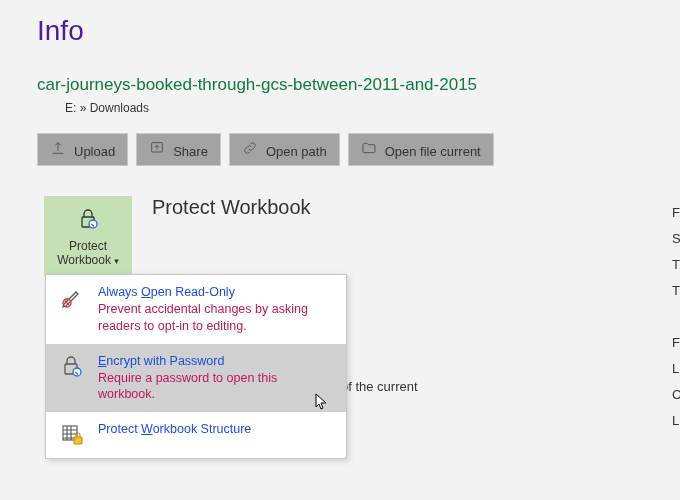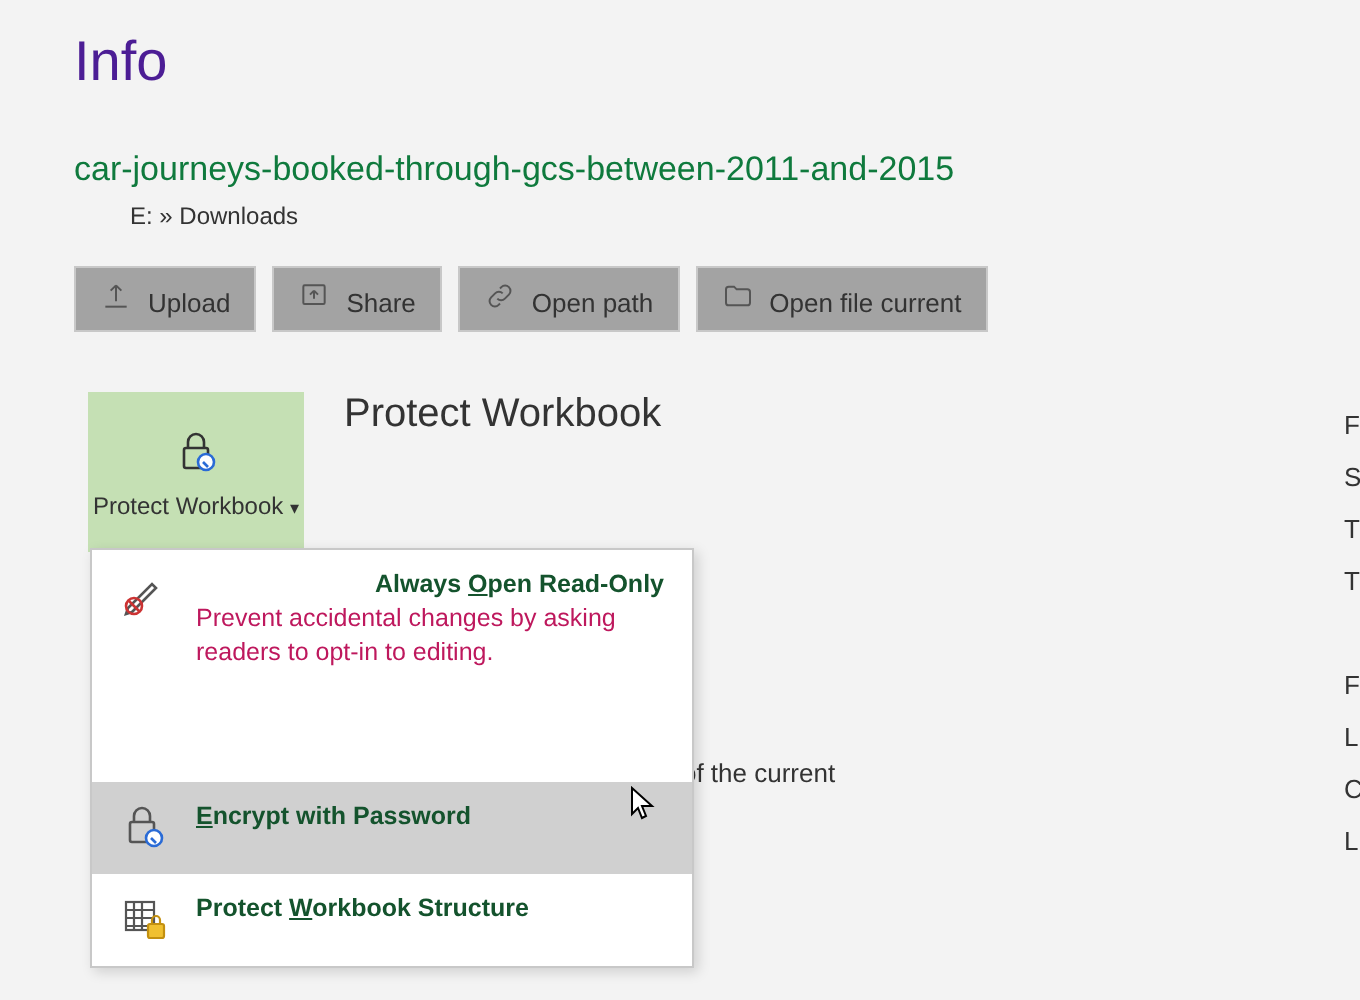--- a/index.html
+++ b/index.html
@@ -49,21 +49,21 @@
     font-family: inherit;
   }
   .tool-btn svg { width: 16px; height: 16px; }
   .content {
     display: flex;
     gap: 20px;
     padding-left: 44px;
     position: relative;
   }
   .protect-tile {
-    width: 108px;
+    width: 88px;
     height: 80px;
     background: #c5e0b4;
     display: flex;
     flex-direction: column;
     align-items: center;
     justify-content: center;
     cursor: pointer;
     font-size: 12px;
     color: #333;
     text-align: center;
@@ -88,25 +88,25 @@
     box-shadow: 2px 2px 6px rgba(0,0,0,0.15);
     z-index: 10;
   }
   .dd-item {
     display: flex;
     gap: 12px;
     padding: 9px 14px 9px 12px;
     cursor: pointer;
     align-items: flex-start;
   }
-  .dd-item.hover { background: #d0d0d0; margin-top: 47px; }
+  .dd-item.hover { background: #d0d0d0; }
   .dd-icon { width: 28px; height: 28px; flex-shrink: 0; display:flex; align-items:center; justify-content:center; }
   .dd-icon svg { width: 24px; height: 24px; }
   .dd-text { font-size: 12.5px; line-height: 1.35; }
-  .dd-title { font-weight: 700; color: #14532d; text-align: right; }
+  .dd-title { font-weight: 400; color: #1d4ed8; }
   .dd-title .u { text-decoration: underline; }
   .dd-desc { color: #be185d; }
   .underlay-text {
     position: absolute;
     left: 156px;
     top: 337px;
     font-size: 13px;
     color: #333;
     line-height: 1.55;
     width: 500px;
@@ -206,20 +206,21 @@
     <span class="dd-icon">
         <svg viewBox="0 0 24 24" fill="none" stroke="#555" stroke-width="1.3">
           <rect x="5" y="9" width="12" height="10" rx="1"></rect>
           <path d="M7 9V6a4 4 0 118 0v3"></path>
           <circle cx="17" cy="17" r="4" fill="#fff" stroke="#2a6bd6"></circle>
           <path d="M15.5 17l2.5 2.5" stroke="#2a6bd6"></path>
         </svg>
       </span>
     <div class="dd-text">
       <div class="dd-title"><span class="u">E</span><span>ncrypt with Password</span></div>
+      <div class="dd-desc">Require a password to open this workbook.</div>
     </div>
   </div>
   <div class="dd-item">
     <span class="dd-icon">
         <svg viewBox="0 0 24 24" fill="none" stroke="#555" stroke-width="1.1">
           <rect x="3" y="3" width="14" height="14"></rect>
           <path d="M3 7h14M3 11h14M3 15h14M7 3v14M11 3v14"></path>
           <rect x="14" y="14" width="8" height="7" rx="1" fill="#f0c030" stroke="#c39010"></rect>
           <path d="M16 14v-2a2 2 0 114 0v2" stroke="#c39010"></path>
         </svg>

